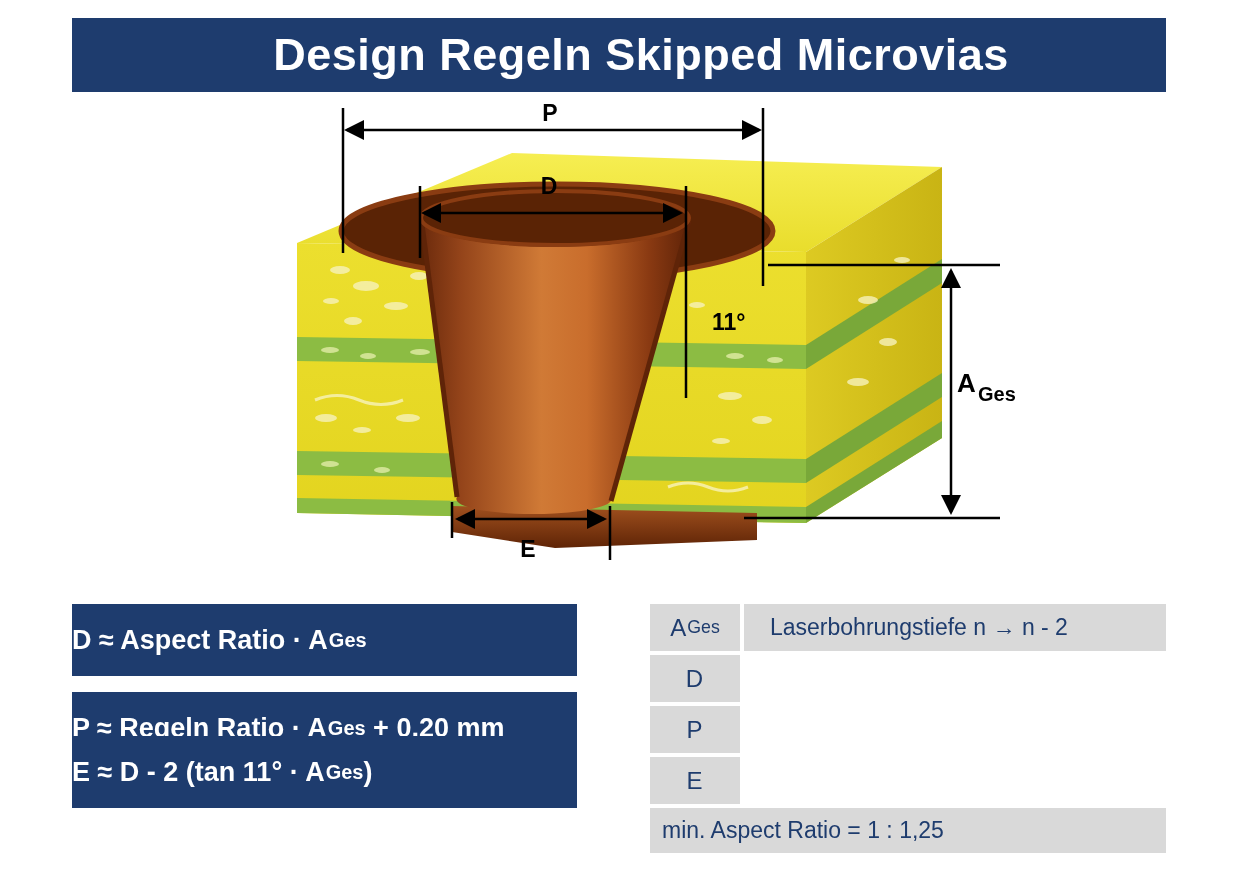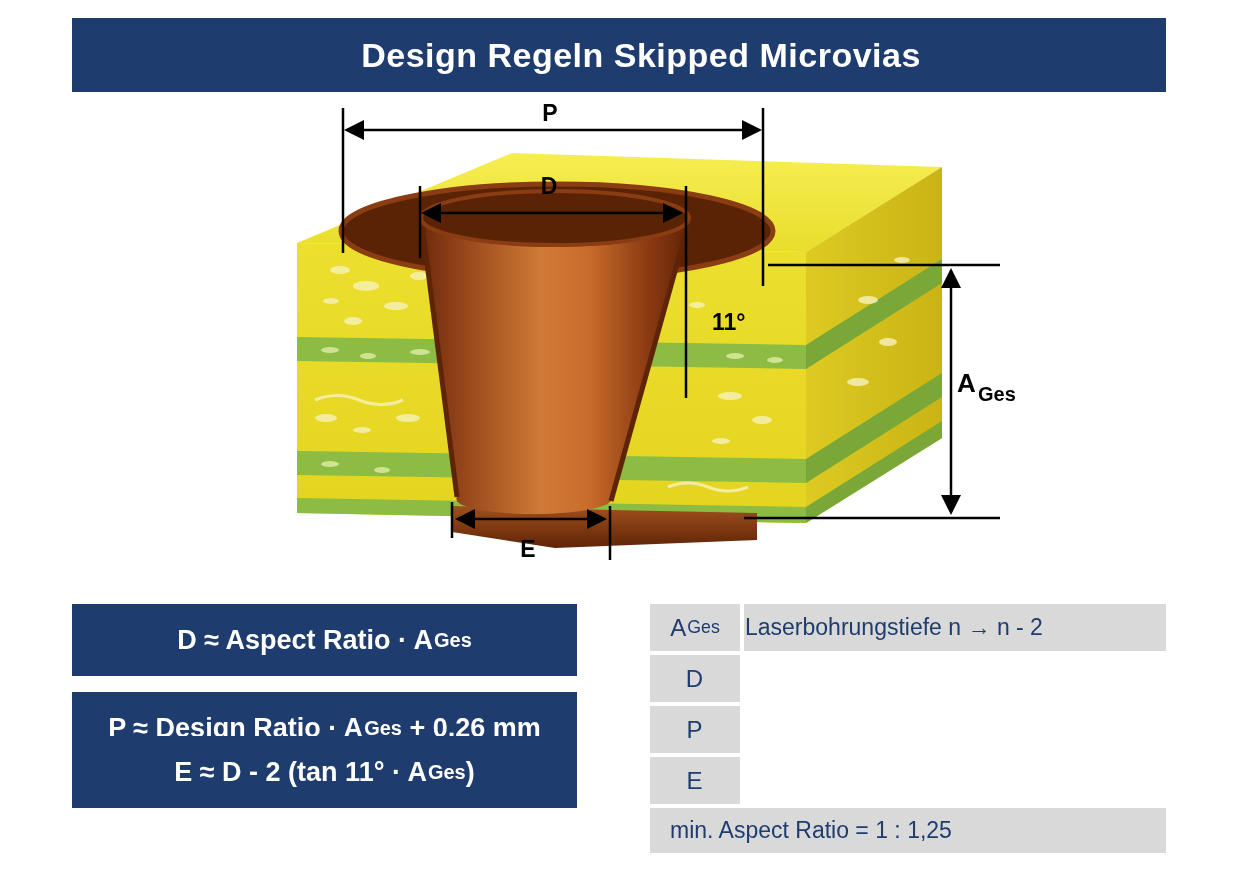--- a/index.html
+++ b/index.html
@@ -11,45 +11,45 @@
   }
   *{box-sizing:border-box;}
   html,body{margin:0;padding:0;}
   body{
     width:1238px;height:887px;position:relative;background:#ffffff;
     font-family:"Liberation Sans", sans-serif;overflow:hidden;
   }
   .header{
     position:absolute;left:72px;top:18px;width:1094px;height:74px;
     background:var(--navy);color:#fff;display:flex;align-items:center;justify-content:center;
-    font-size:34px;font-weight:bold;letter-spacing:0.5px;padding-left:44px;
+    font-size:45px;font-weight:bold;letter-spacing:0.5px;padding-left:44px;
   }
   .diagram-svg{position:absolute;left:0;top:0;}
   .fbox{
     position:absolute;left:72px;width:505px;height:72px;background:var(--navy);
-    color:#fff;font-weight:bold;font-size:27px;display:flex;align-items:center;justify-content:center;
+    color:#fff;font-weight:bold;font-size:27px;display:flex;align-items:center;justify-content:flex-start;
     white-space:pre;
   }
   .f1{top:604px}.f2{top:692px}.f3{top:736px}
   .sub{font-size:0.74em;vertical-align:-0.24em;margin-left:1px;font-weight:inherit;}
   .ltable{
     position:absolute;left:650px;top:604px;width:516px;
     display:flex;flex-direction:column;gap:4px;
   }
   .trow{display:flex;gap:4px;height:47px;}
   .tsym{
     width:90px;background:var(--gray);display:flex;align-items:center;justify-content:center;
     color:var(--navy);font-size:24px;
   }
   .tdesc{
-    flex:1;background:var(--gray);display:flex;align-items:center;padding-left:1px;
+    flex:1;background:var(--gray);display:flex;align-items:center;padding-left:26px;
     color:var(--navy);font-size:23px;
   }
   .tfoot{
-    height:45px;background:var(--gray);display:flex;align-items:center;padding-left:20px;
+    height:45px;background:var(--gray);display:flex;align-items:center;padding-left:12px;
     color:var(--navy);font-size:23px;
   }
   text{font-family:"Liberation Sans", sans-serif;}
 </style>
 </head>
 <body>
 
 <div class="header">
   <span>Design Regeln Skipped Microvias</span>
 </div>
@@ -177,21 +177,21 @@
     <text x="528" y="557">E</text>
     <text x="957" y="392" text-anchor="start" font-size="26">A</text>
     <text x="978" y="401" text-anchor="start" font-size="20">Ges</text>
   </g>
 </svg>
 
 <div class="fbox f1">
   <span>D ≈ Aspect Ratio · A</span><span class="sub">Ges</span><span></span>
 </div>
 <div class="fbox f2">
-  <span>P ≈ Design Ratio · A</span><span class="sub">Ges</span><span> + 0,26 mm</span>
+  <span>P ≈ Regeln Ratio · A</span><span class="sub">Ges</span><span> + 0,20 mm</span>
 </div>
 <div class="fbox f3">
   <span>E ≈ D - 2 (tan 11° · A</span><span class="sub">Ges</span><span>)</span>
 </div>
 
 <div class="ltable">
   <div class="trow">
     <div class="tsym">
         <span>A</span>
         <span class="sub">Ges</span>

